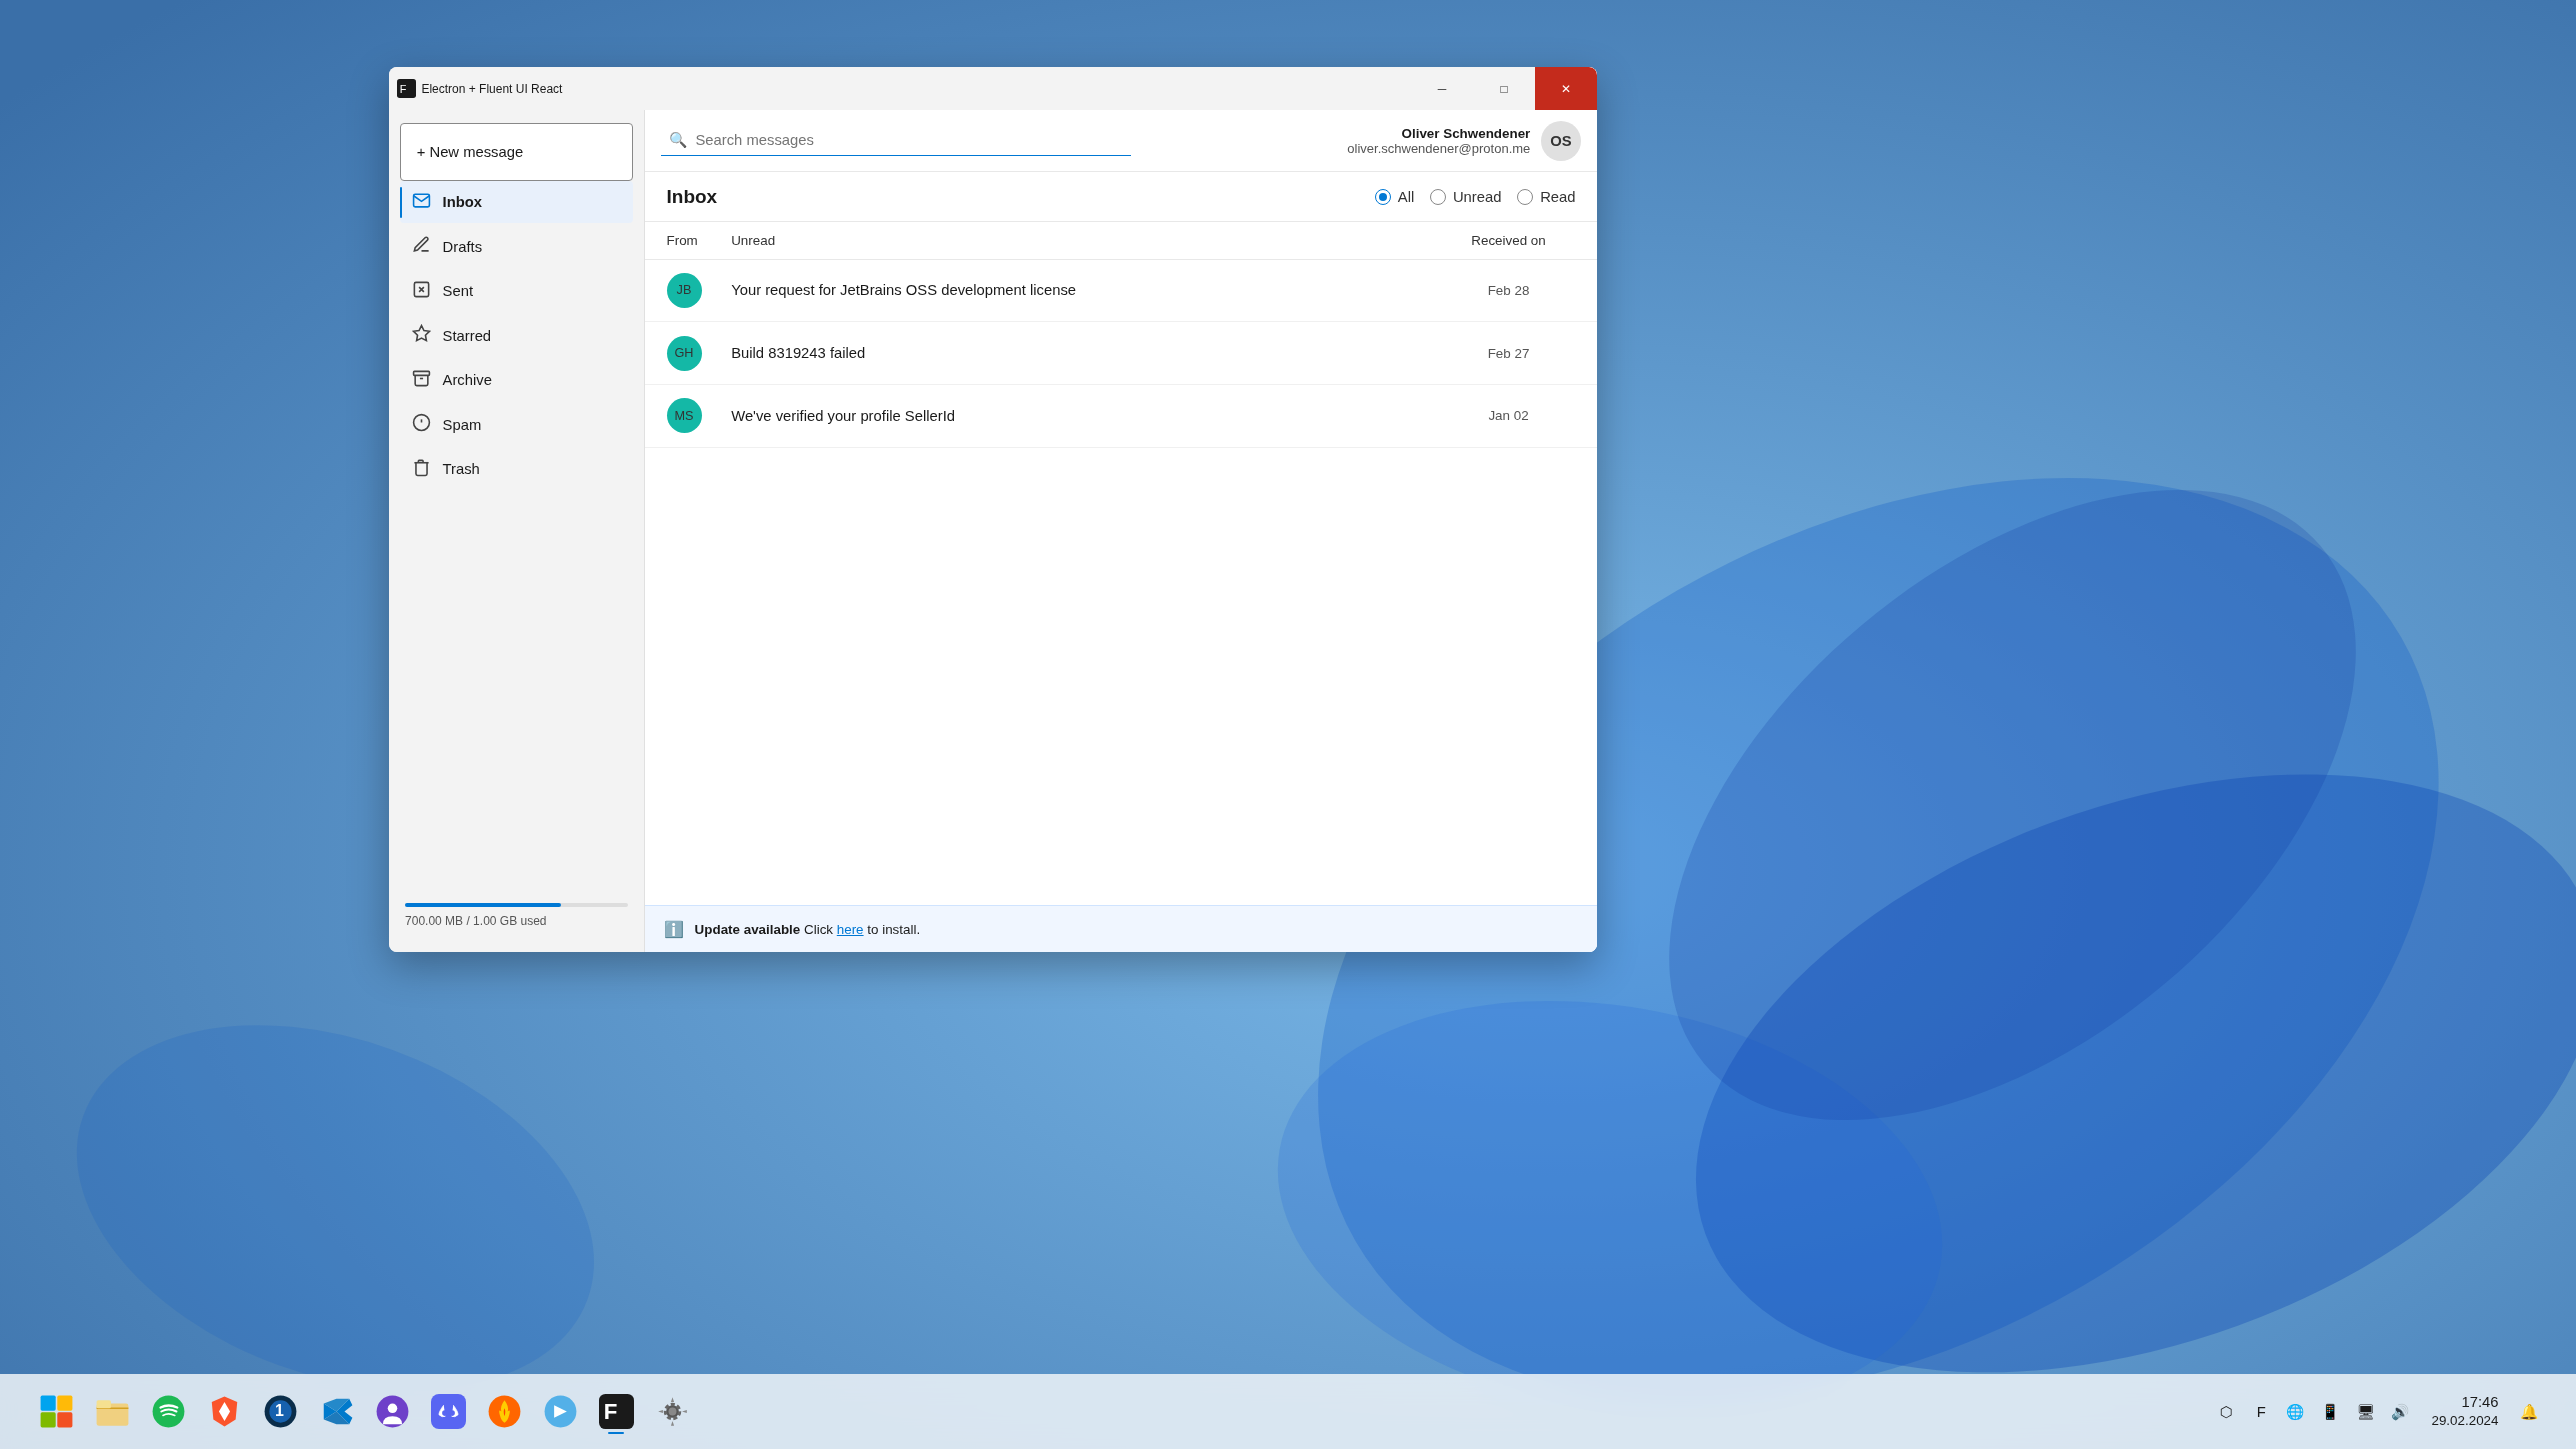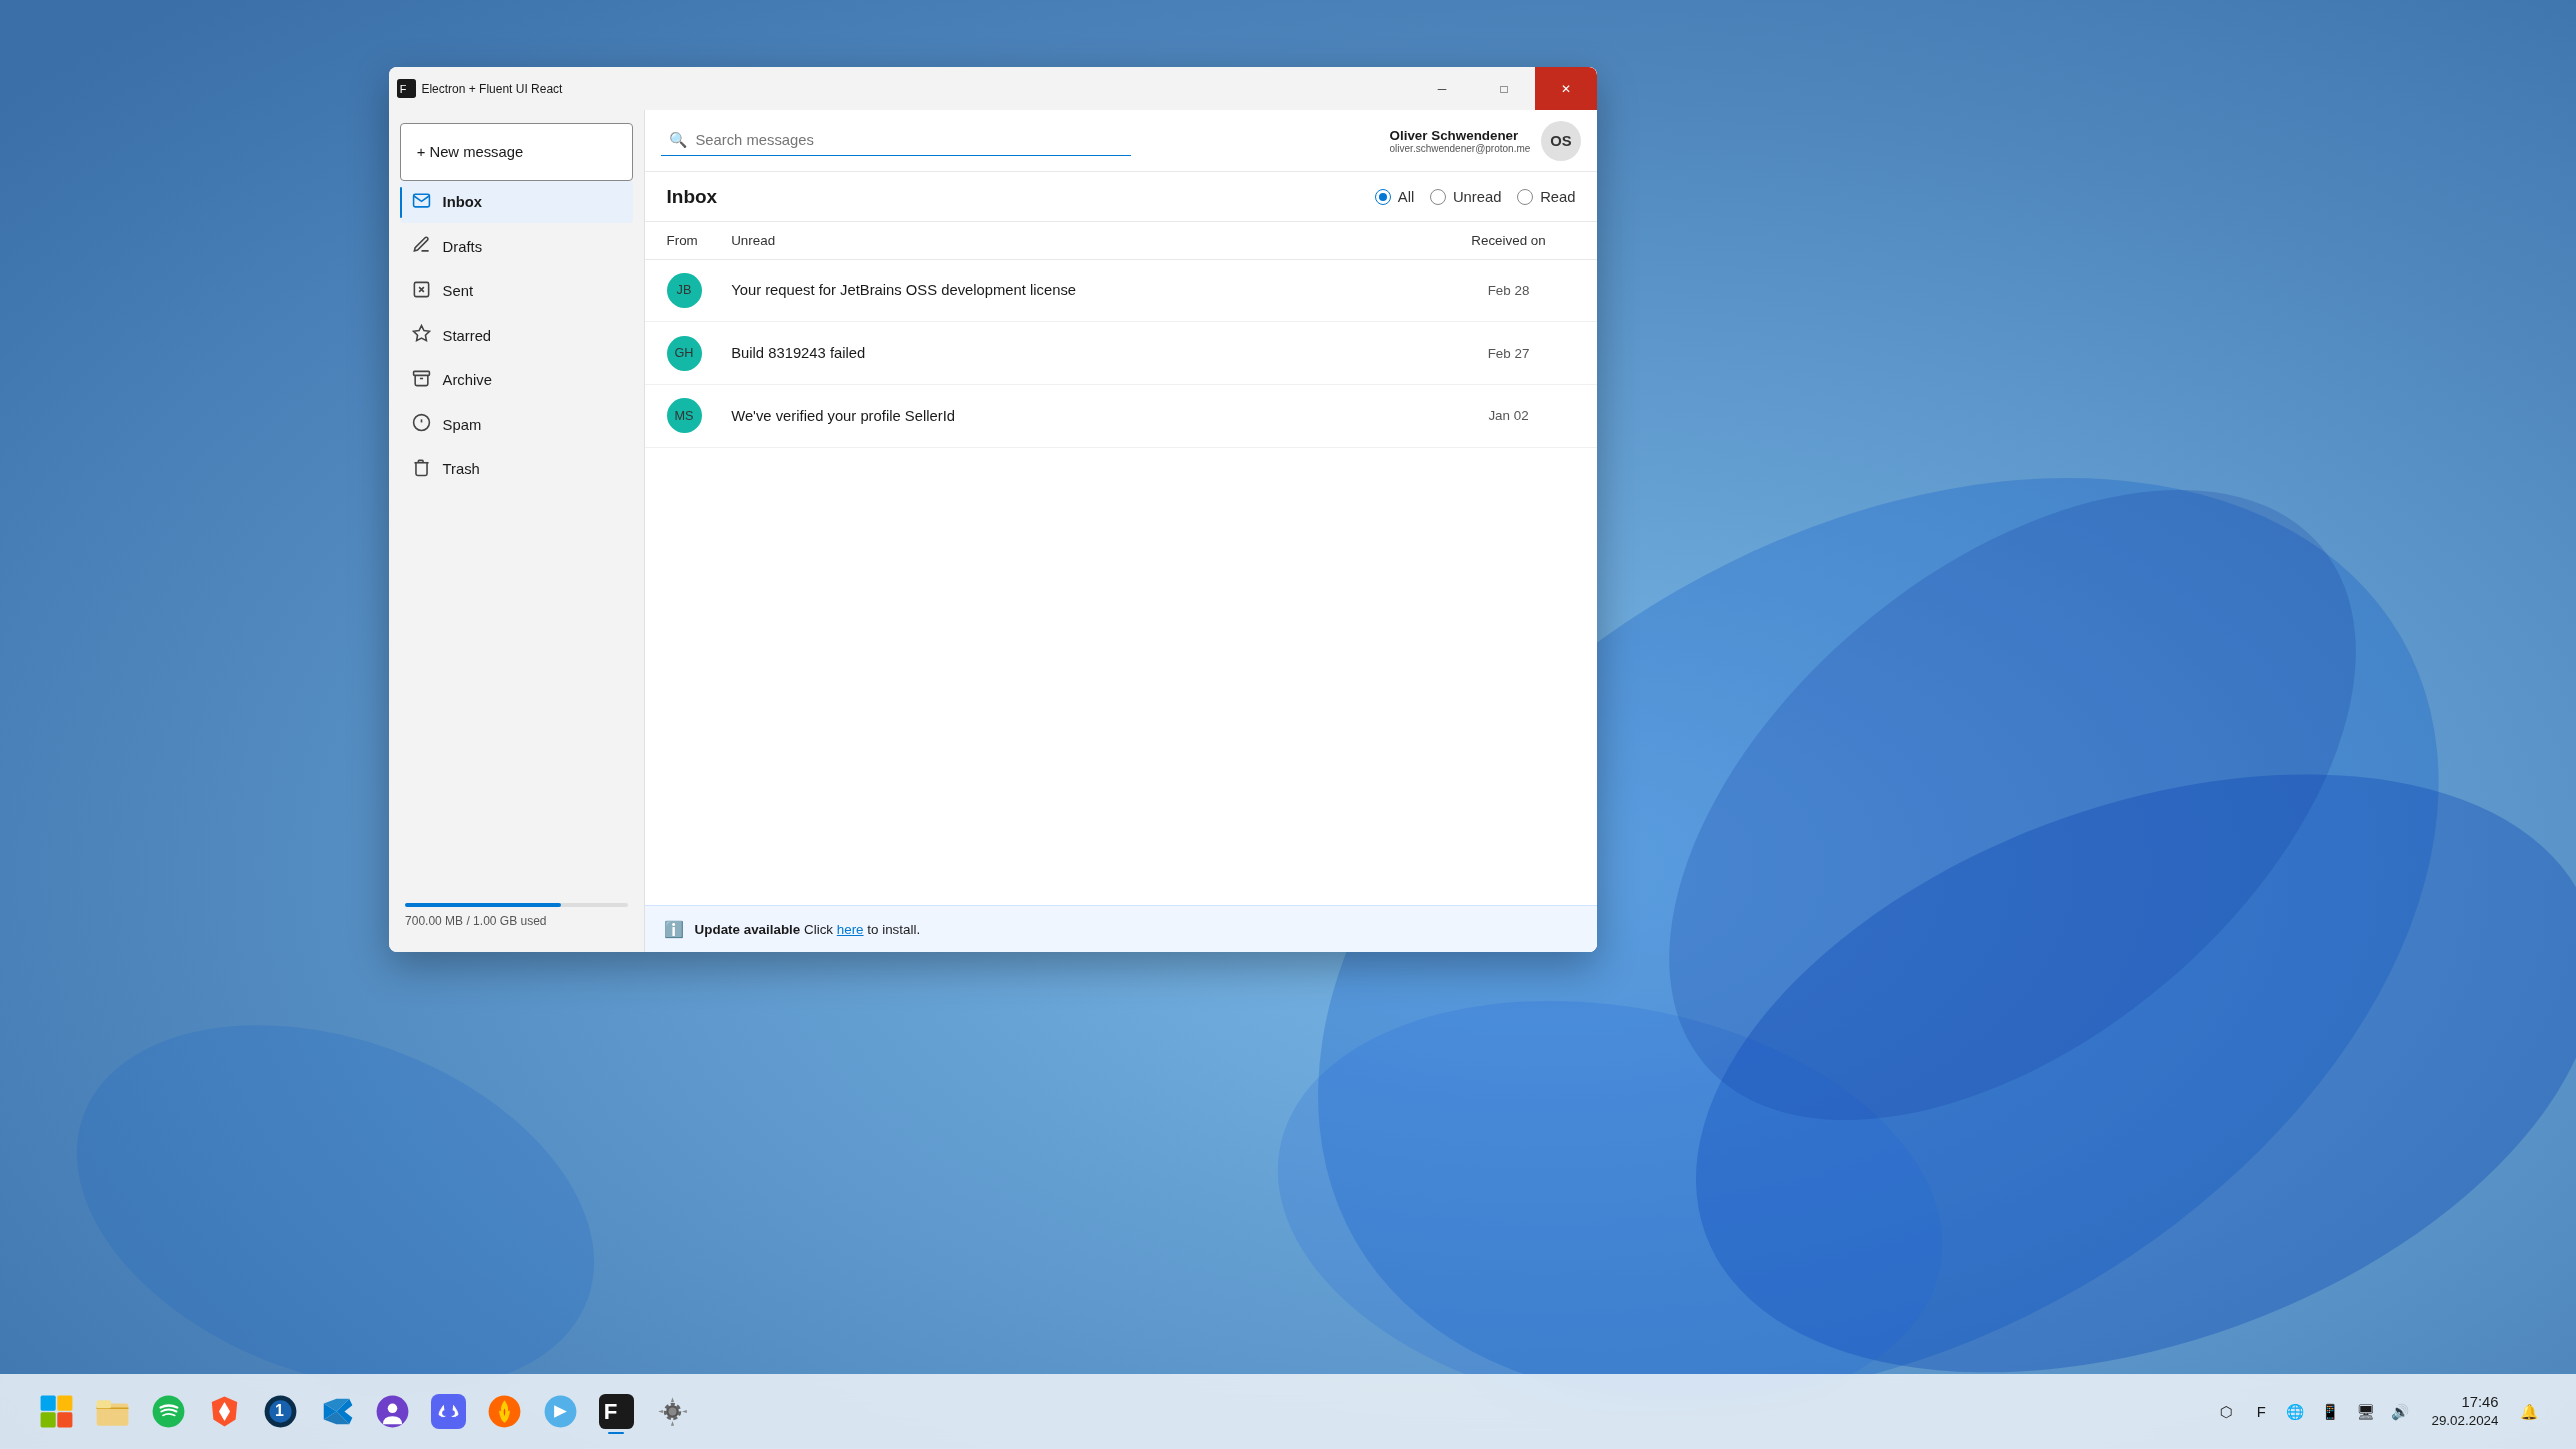--- a/index.html
+++ b/index.html
@@ -212,29 +212,29 @@
       color: #1a1a1a;
     }
 
     
     .user-profile {
       display: flex;
       align-items: center;
       gap: 10.7px;
     }
     .user-info {
-      text-align: left;
+      text-align: right;
     }
     .user-name {
       font-size: 13.4px;
       font-weight: 600;
       color: #1a1a1a;
     }
     .user-email {
-      font-size: 10px;
+      font-size: 13px;
       color: #555;
     }
     .user-avatar {
       width: 40px;
       height: 40px;
       border-radius: 50%;
       background: #e0e0e0;
       display: flex;
       align-items: center;
       justify-content: center;

